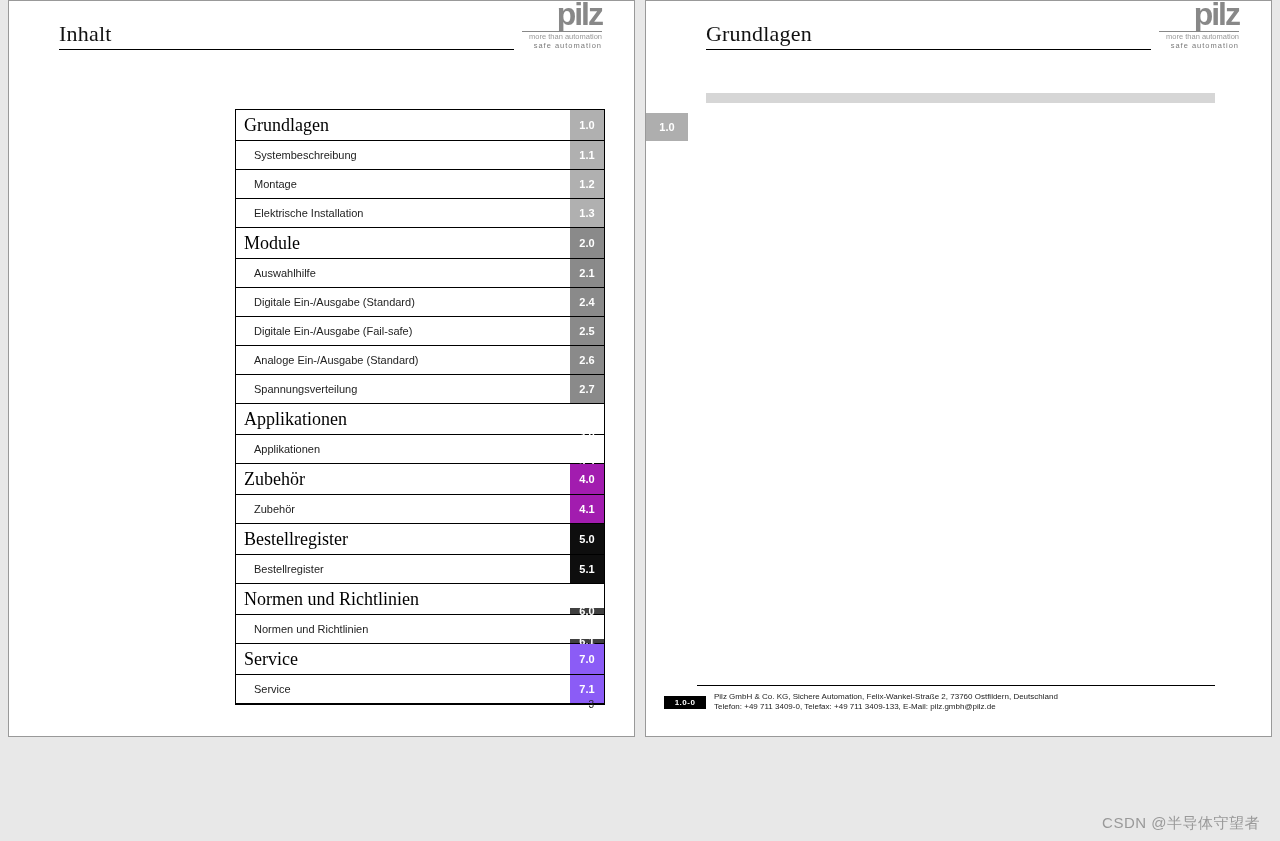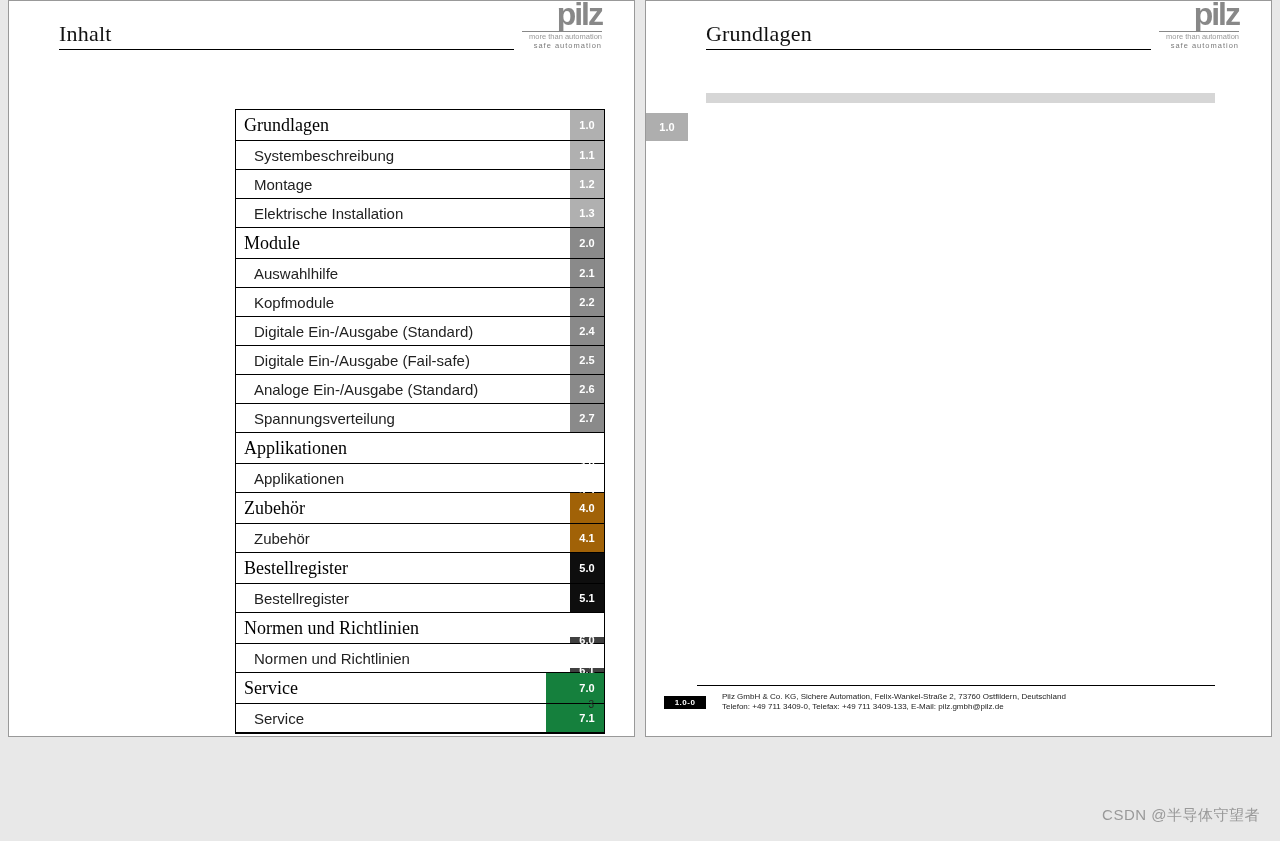--- a/index.html
+++ b/index.html
@@ -109,21 +109,21 @@
     display: flex;
     align-items: center;
   }
   .toc-label.head {
     font-size: 18px;
     font-weight: 300;
     color: #000;
   }
   .toc-label.sub {
     font-family: Arial, Helvetica, sans-serif;
-    font-size: 15px;
+    font-size: 11px;
     color: #222;
     padding-left: 18px;
   }
   .toc-num {
     width: 34px;
     color: #fff;
     font-family: Arial, Helvetica, sans-serif;
     font-size: 11px;
     font-weight: 700;
     display: flex;
@@ -137,25 +137,25 @@
   .toc-row.head + .toc-row.sub,
   .toc-row.sub + .toc-row.sub {
     border-top: none;
   }
   
   .toc-row.sub { border-bottom: 1px solid #000; }
 
   
   .c-light   { background:#b0b0b0; }
   .c-med     { background:#8a8a8a; }
-  .c-dark    { background:#15803d;padding-left:24px; }
+  .c-dark    { background:#8b5cf6; }
   .c-black   { background:#0e0e0e; }
   .c-faint   { background:#404040;margin-top:24px; }
   .c-gray6   { background:#6a6a6a;margin-top:30px; }
-  .c-gray5   { background:#a16207;margin-left:44px; }
+  .c-gray5   { background:#a21caf;margin-left:44px; }
 
   
   .page-num {
     position: absolute;
     bottom: 26px;
     right: 40px;
     font-family: Arial, Helvetica, sans-serif;
     font-size: 10px;
     color: #222;
   }
@@ -199,21 +199,21 @@
   }
 
   
   .footer {
     position: absolute;
     left: 18px;
     right: 16px;
     bottom: 24px;
     display: flex;
     align-items: center;
-    gap: 16px;
+    gap: 8px;
   }
   .footer-badge {
     width: 42px;
     height: 13px;
     background: #000;
     color: #fff;
     font-family: Arial, Helvetica, sans-serif;
     font-size: 8px;
     font-weight: 700;
     display: flex;
@@ -225,21 +225,21 @@
     font-family: Arial, Helvetica, sans-serif;
     font-size: 8px;
     color: #222;
     line-height: 1.25;
   }
 
   
   .watermark {
     position: absolute;
     right: 20px;
-    bottom: 16px;
+    bottom: 8px;
     font-family: Arial, "Microsoft YaHei", sans-serif;
     font-size: 15px;
     color: rgba(88,88,88,0.55);
     letter-spacing: .5px;
     pointer-events: none;
   }
 </style>
 </head>
 <body>
 
@@ -279,24 +279,20 @@
           </div>
           <div class="toc-row head">
             <div class="toc-label head">Module</div>
             <div class="toc-num c-med">2.0</div>
           </div>
           <div class="toc-row sub">
             <div class="toc-label sub">Auswahlhilfe</div>
             <div class="toc-num c-med">2.1</div>
           </div>
           <div class="toc-row sub">
-            <div class="toc-label sub">Kopfmodule</div>
-            <div class="toc-num c-med">2.2</div>
-          </div>
-          <div class="toc-row sub">
             <div class="toc-label sub">Digitale Ein-/Ausgabe (Standard)</div>
             <div class="toc-num c-med">2.4</div>
           </div>
           <div class="toc-row sub">
             <div class="toc-label sub">Digitale Ein-/Ausgabe (Fail-safe)</div>
             <div class="toc-num c-med">2.5</div>
           </div>
           <div class="toc-row sub">
             <div class="toc-label sub">Analoge Ein-/Ausgabe (Standard)</div>
             <div class="toc-num c-med">2.6</div>

